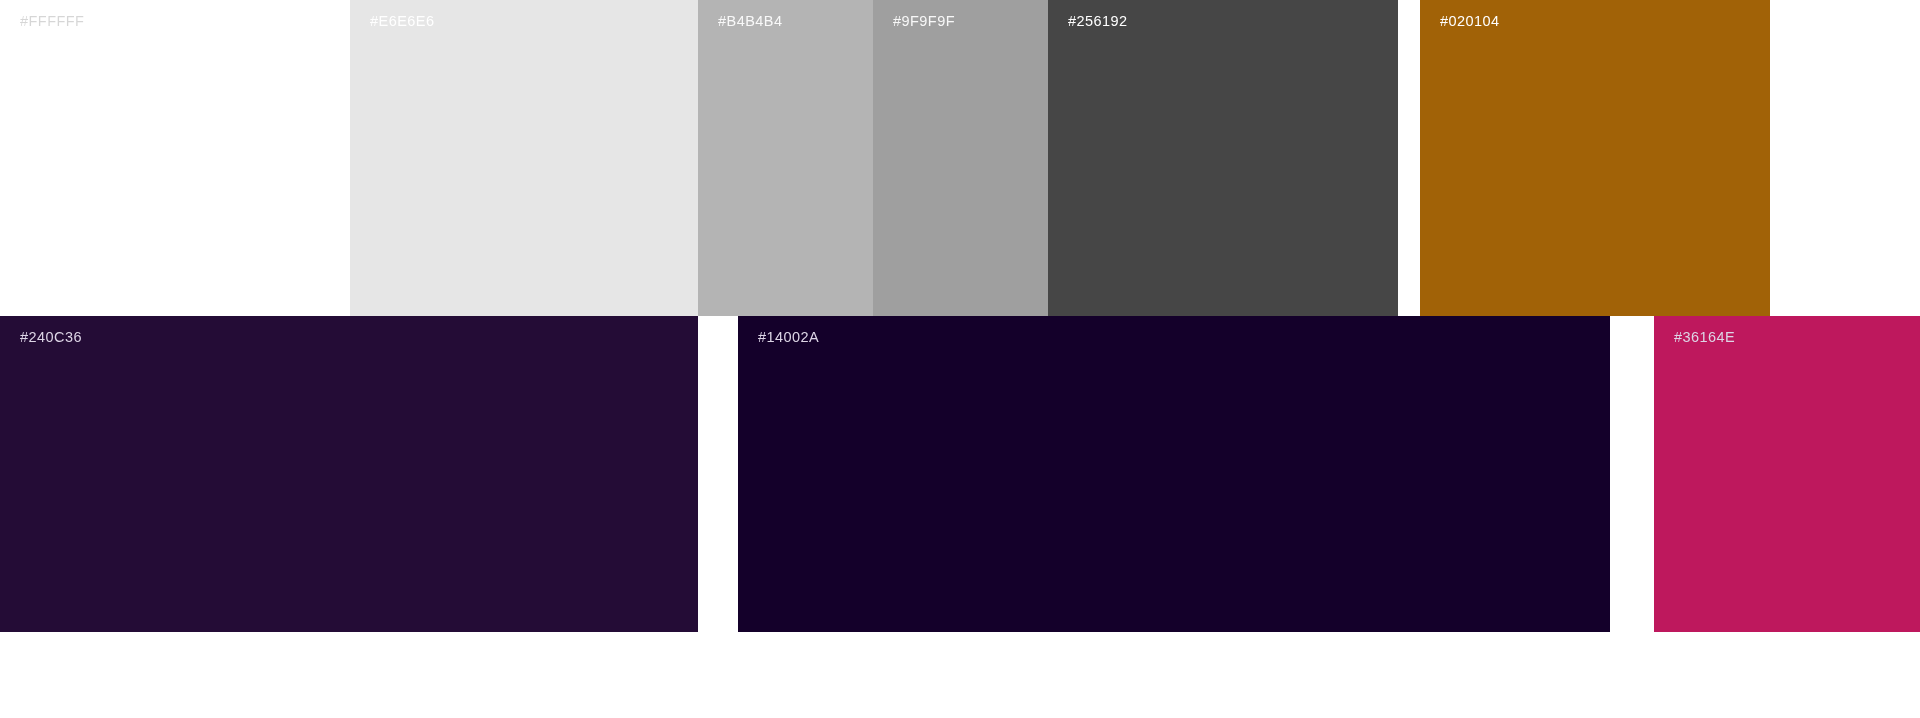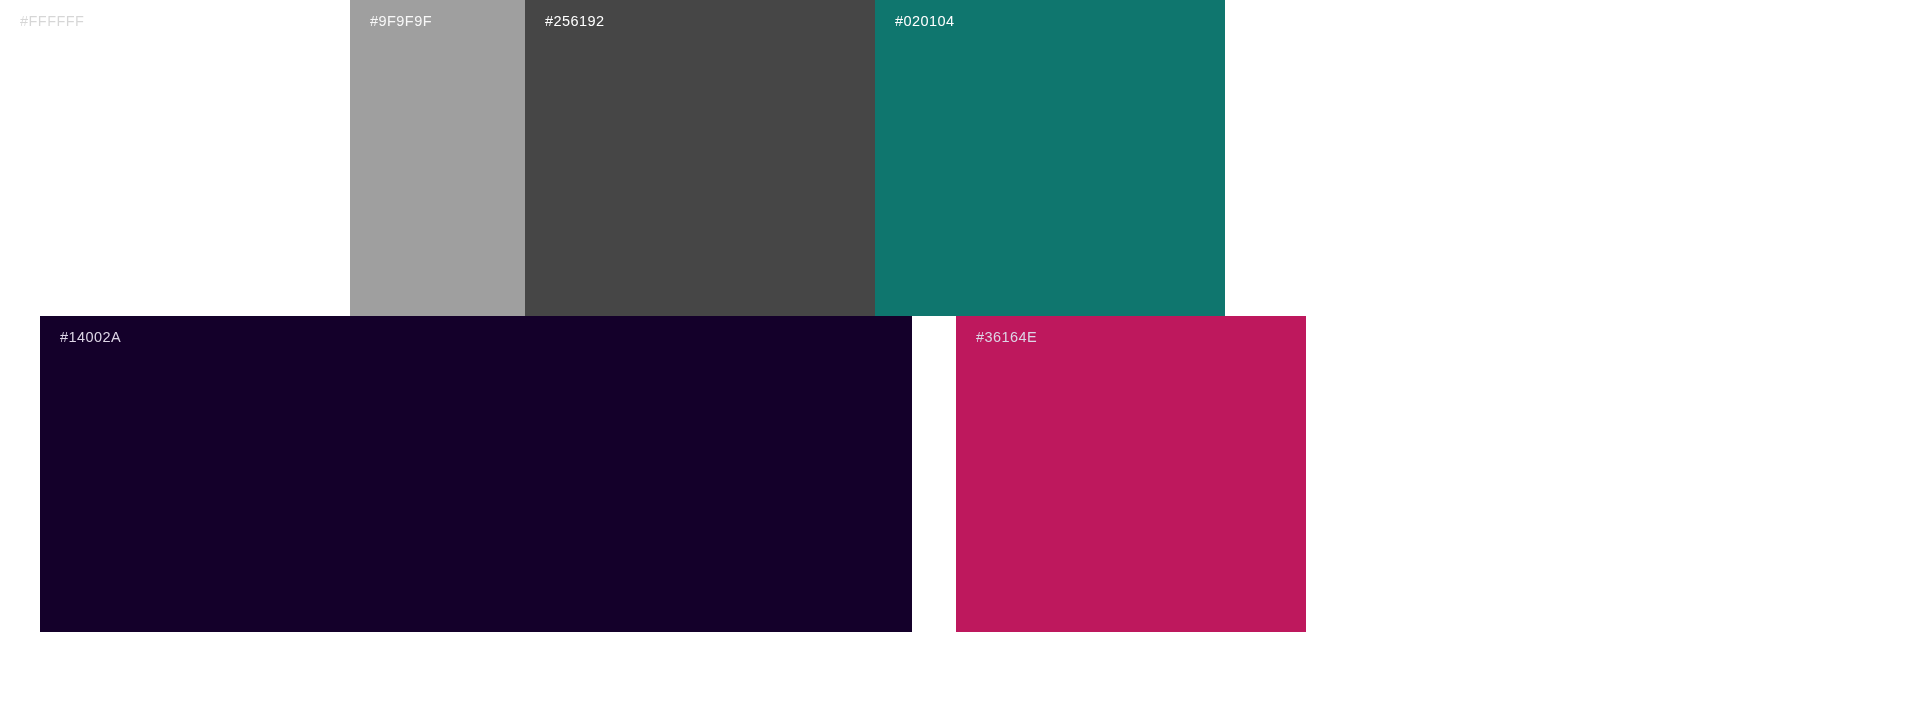--- a/index.html
+++ b/index.html
@@ -51,31 +51,40 @@
   .tone-lilac { color: #ddd5e6; }
 </style>
 </head>
 <body>
 
 <div class="palette">
     <div class="palette-row">
       <div class="swatch" style="width: 350px; flex: 0 0 350px; background-color: rgb(255, 255, 255);">
         <span class="swatch-label tone-dim">#FFFFFF</span>
       </div>
+      <div class="swatch" style="width: 348px; flex: 0 0 348px; background-color: rgb(230, 230, 230);">
+        <span class="swatch-label tone-bright">#E6E6E6</span>
+      </div>
+      <div class="swatch" style="width: 175px; flex: 0 0 175px; background-color: rgb(180, 180, 180);">
+        <span class="swatch-label tone-light">#B4B4B4</span>
+      </div>
       <div class="swatch" style="width: 175px; flex: 0 0 175px; background-color: rgb(159, 159, 159);">
         <span class="swatch-label tone-light">#9F9F9F</span>
       </div>
       <div class="swatch" style="width: 350px; flex: 0 0 350px; background-color: rgb(70, 70, 70);">
         <span class="swatch-label tone-bright">#256192</span>
       </div>
-      <div class="swatch" style="width: 350px; flex: 0 0 350px; background-color: #0f766e;">
+      <div class="swatch" style="width: 350px; flex: 0 0 350px; background-color: #a16207; margin-left: 22px;">
         <span class="swatch-label tone-bright">#020104</span>
       </div>
     </div>
     <div class="palette-row">
+      <div class="swatch" style="width: 698px; flex: 0 0 698px; background-color: rgb(36, 12, 54);">
+        <span class="swatch-label tone-lilac">#240C36</span>
+      </div>
       <div class="swatch" style="width: 872px; flex: 0 0 872px; background-color: rgb(20, 0, 42); margin-left: 40px;">
         <span class="swatch-label tone-lilac">#14002A</span>
       </div>
       <div class="swatch" style="width: 350px; flex: 0 0 350px; background-color: #be185d; margin-left: 44px;">
         <span class="swatch-label tone-lilac">#36164E</span>
       </div>
     </div>
   </div>
 
 </body></html>

